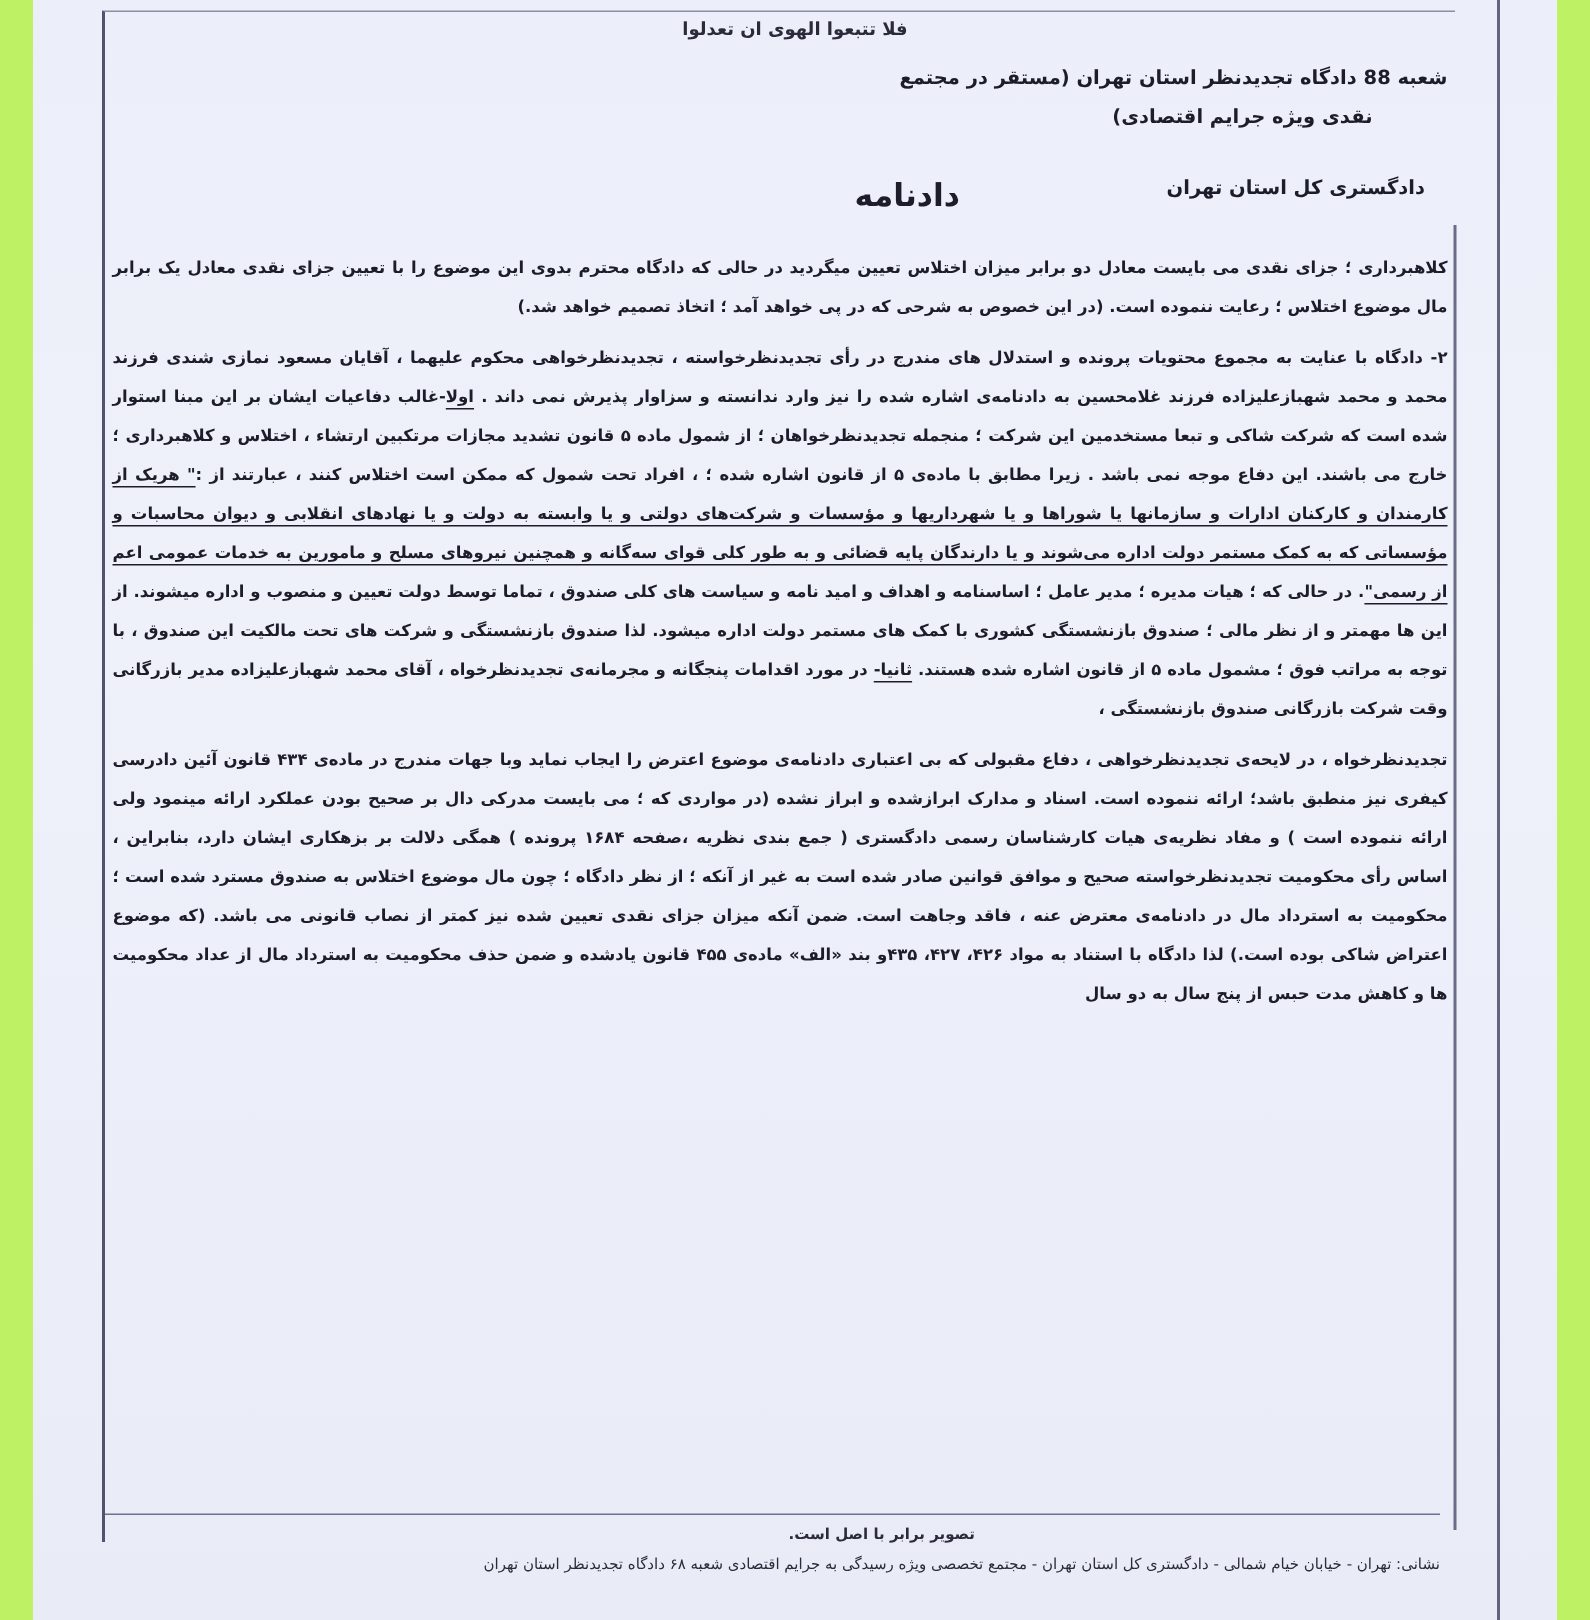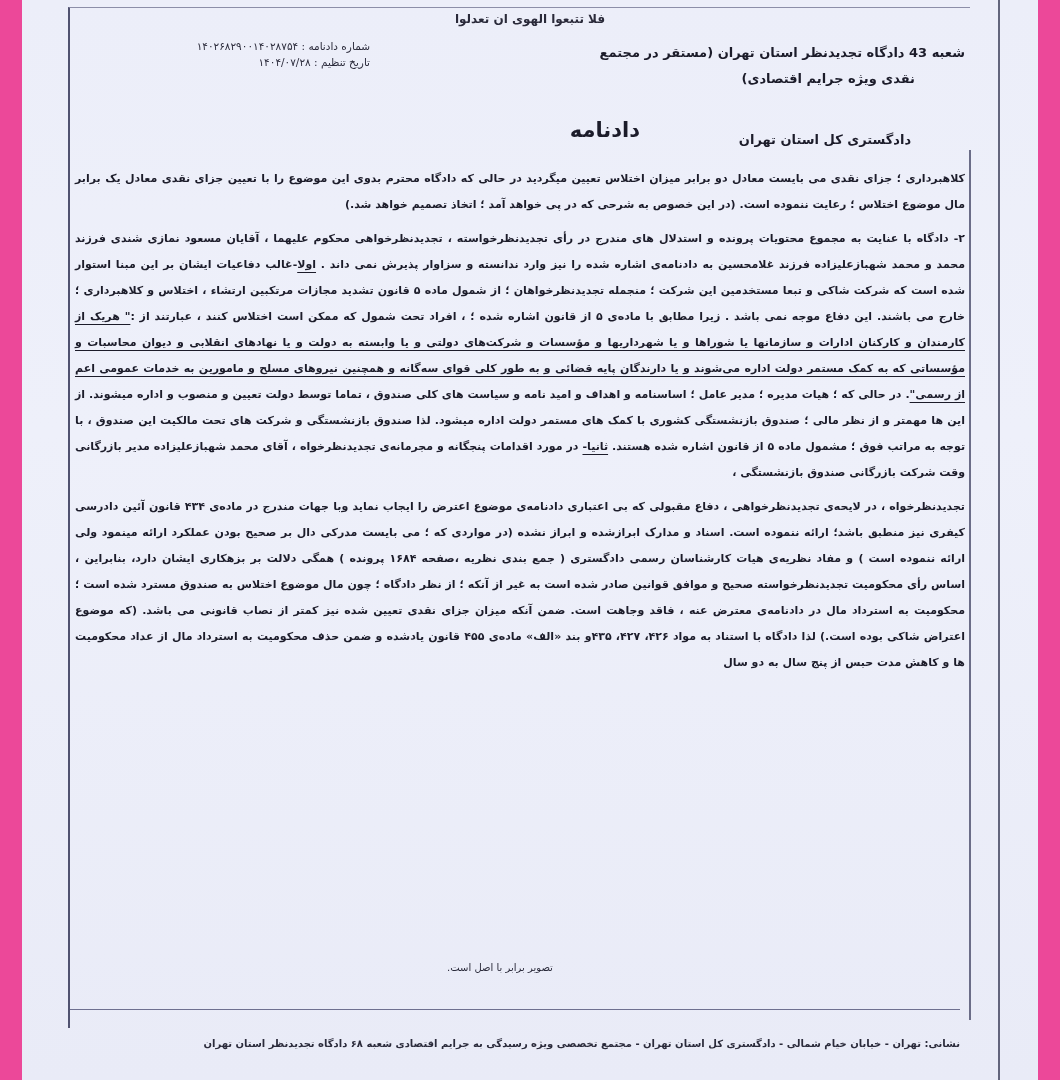--- a/index.html
+++ b/index.html
@@ -8,21 +8,21 @@
       width: 1060px;
       height: 1080px;
       background: #ffffff;
       overflow: hidden;
     }
     .photo {
       position: absolute;
       left: 0; top: 0;
       width: 1060px;
       height: 1080px;
-      background: #ec4899;
+      background: #bef264;
     }
     .paper {
       position: absolute;
       left: 22px;
       top: 0;
       width: 1016px;
       height: 1080px;
       background: linear-gradient(180deg, #eceef9 0%, #eef0fa 40%, #e9ebf7 100%);
     }
     .outer-right-line {
@@ -84,22 +84,22 @@
       color: #2b2b3b;
     }
     .meta .row { display: block; }
     .doc-title {
       left: 440px; top: 118px; width: 200px;
       text-align: right;
       font-size: 21px;
       font-weight: bold;
     }
     .judiciary {
-      left: 700px; top: 132px; width: 250px;
-      text-align: center;
+      left: 700px; top: 118px; width: 250px;
+      text-align: right;
       font-size: 13px;
       font-weight: bold;
     }
     .body-text {
       left: 75px; top: 166px; width: 890px;
       text-align: justify;
       text-align-last: right;
       font-size: 11px;
       font-weight: bold;
       line-height: 26px;
@@ -112,60 +112,50 @@
     .ul { text-decoration: underline; text-decoration-thickness: 1px; text-underline-offset: 4px; }
     .footer-rule {
       position: absolute;
       left: 70px;
       top: 1009px;
       width: 890px;
       height: 1px;
       background: #6e7090;
     }
     .copy-note {
-      left: 350px; top: 962px; width: 300px;
-      text-align: center;
+      left: 350px; top: 1018px; width: 300px;
+      text-align: right;
       font-size: 10px;
-      font-weight: normal;
+      font-weight: bold;
       color: #2b2b3b;
     }
     .address {
       left: 80px; top: 1038px; width: 880px;
       text-align: right;
       font-size: 10px;
-      font-weight: bold;
+      font-weight: normal;
       color: #2b2b3b;
     }
   </style>
 </head>
 <body>
 
 <div class="photo">
   <div class="paper"></div>
   <div class="outer-right-line"></div>
   <div class="frame"></div>
   <div class="frame-right"></div>
 
   <div class="doc motto">فلا تتبعوا الهوی ان تعدلوا</div>
 
   <div class="doc court-title">
-    <span>شعبه 43 دادگاه تجدیدنظر استان تهران (مستقر در مجتمع</span>
+    <span>شعبه 88 دادگاه تجدیدنظر استان تهران (مستقر در مجتمع</span>
     <span class="line2">نقدی ویژه جرایم اقتصادی)</span>
   </div>
 
-  <div class="doc meta">
-    <span class="row">
-      <span>شماره دادنامه :</span>
-      <span>۱۴۰۲۶۸۲۹۰۰۱۴۰۲۸۷۵۴</span>
-    </span>
-    <span class="row">
-      <span>تاریخ تنظیم :</span>
-      <span>۱۴۰۴/۰۷/۲۸</span>
-    </span>
-  </div>
 
   <div class="doc doc-title">دادنامه</div>
   <div class="doc judiciary">دادگستری کل استان تهران</div>
 
   <div class="doc body-text">
     <p class="para">
       <span>کلاهبرداری ؛ جزای نقدی می بایست معادل دو برابر میزان اختلاس تعیین میگردید در حالی که دادگاه محترم بدوی این موضوع را با تعیین جزای نقدی معادل یک برابر مال موضوع اختلاس ؛ رعایت ننموده است. (در این خصوص به شرحی که در پی خواهد آمد ؛ اتخاذ تصمیم خواهد شد.)</span>
     </p>
     <p class="para">
       <span>۲- دادگاه با عنایت به مجموع محتویات پرونده و استدلال های مندرج در رأی تجدیدنظرخواسته ، تجدیدنظرخواهی محکوم علیهما ، آقایان مسعود نمازی شندی فرزند محمد و محمد شهبازعلیزاده فرزند غلامحسین به دادنامه‌ی اشاره شده را نیز وارد ندانسته و سزاوار پذیرش نمی داند . </span><span class="ul">اولا</span><span>-غالب دفاعیات ایشان بر این مبنا استوار شده است که شرکت شاکی و تبعا مستخدمین این شرکت ؛ منجمله تجدیدنظرخواهان ؛ از شمول ماده ۵ قانون تشدید مجازات مرتکبین ارتشاء ، اختلاس و کلاهبرداری ؛ خارج می باشند. این دفاع موجه نمی باشد . زیرا مطابق با ماده‌ی ۵ از قانون اشاره شده ؛ ، افراد تحت شمول که ممکن است اختلاس کنند ، عبارتند از :</span><span class="ul">" هریک از کارمندان و کارکنان ادارات و سازمانها یا شوراها و یا شهرداریها و مؤسسات و شرکت‌های دولتی و یا وابسته به دولت و یا نهادهای انقلابی و دیوان محاسبات و مؤسساتی که به کمک مستمر دولت اداره می‌شوند و یا دارندگان پایه قضائی و به طور کلی قوای سه‌گانه و همچنین نیروهای مسلح و مامورین به خدمات عمومی اعم از رسمی"</span><span>. در حالی که ؛ هیات مدیره ؛ مدیر عامل ؛ اساسنامه و اهداف و امید نامه و سیاست های کلی صندوق ، تماما توسط دولت تعیین و منصوب و اداره میشوند. از این ها مهمتر و از نظر مالی ؛ صندوق بازنشستگی کشوری با کمک های مستمر دولت اداره میشود. لذا صندوق بازنشستگی و شرکت های تحت مالکیت این صندوق ، با توجه به مراتب فوق ؛ مشمول ماده ۵ از قانون اشاره شده هستند. </span><span class="ul">ثانیا-</span><span> در مورد اقدامات پنجگانه و مجرمانه‌ی تجدیدنظرخواه ، آقای محمد شهبازعلیزاده مدیر بازرگانی وقت شرکت بازرگانی صندوق بازنشستگی ،</span>

